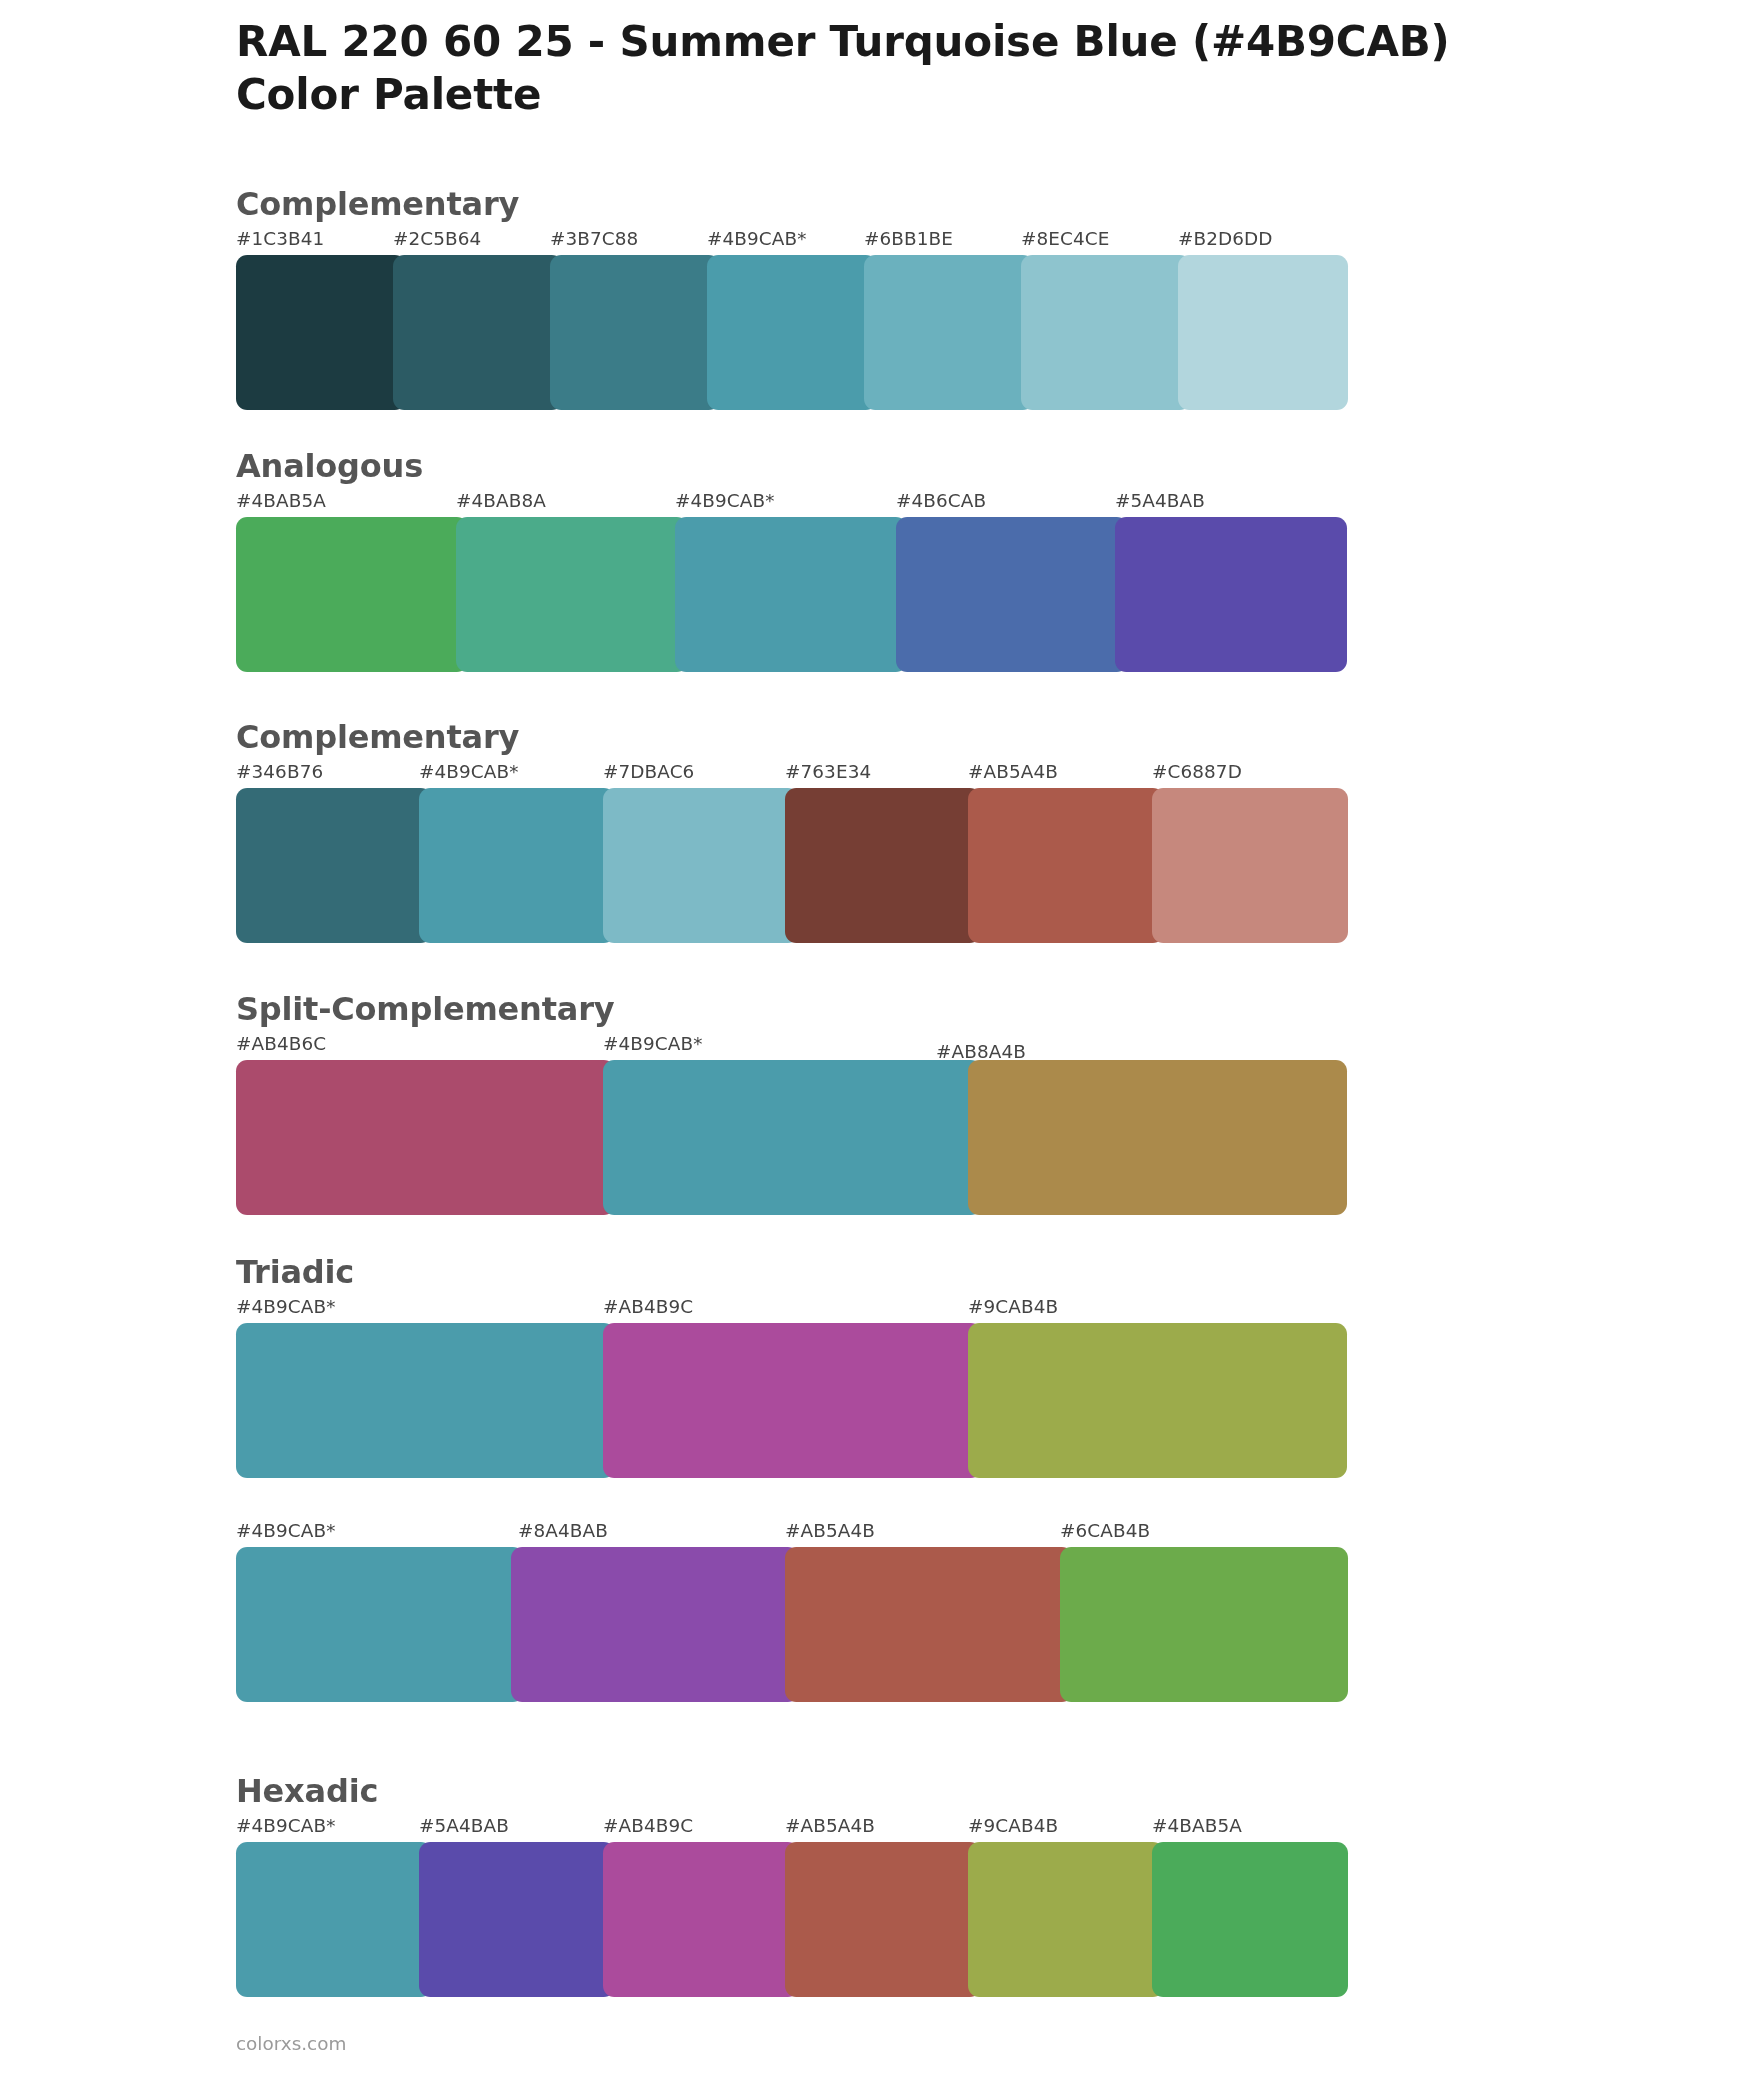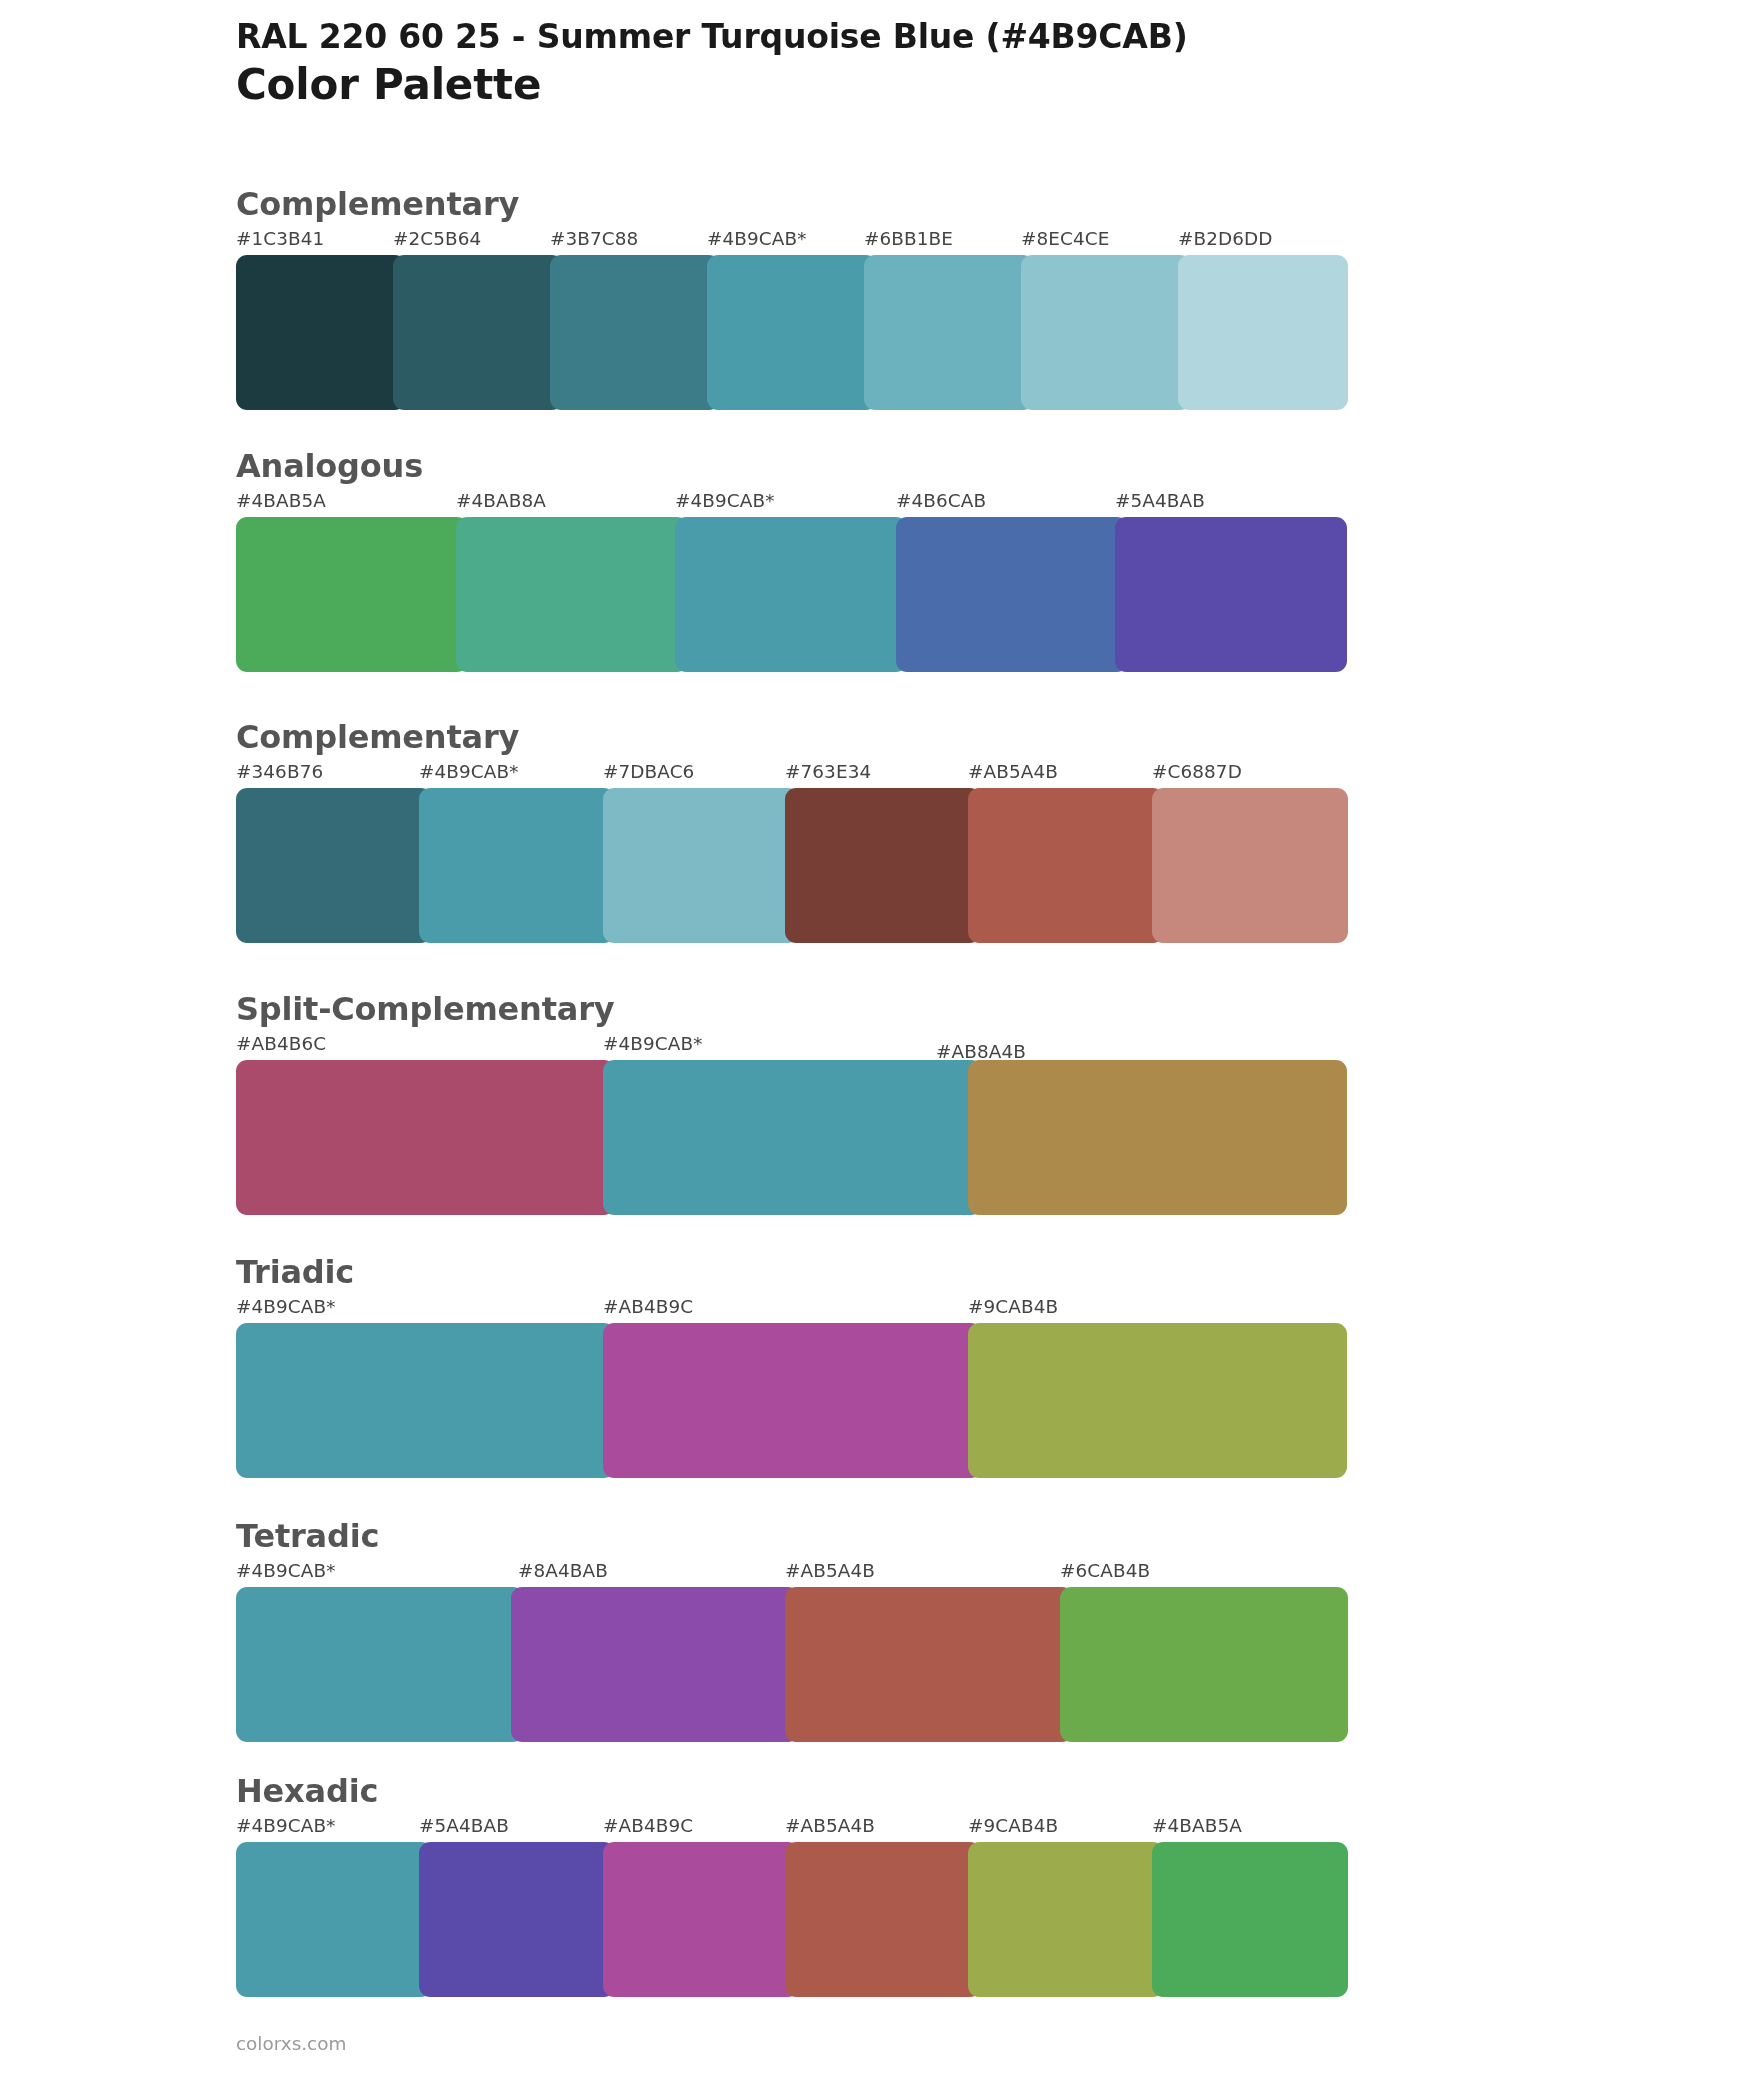--- a/index.html
+++ b/index.html
@@ -24,21 +24,21 @@
   }
 
   
   .header {
     position: absolute;
     left: 236px;
     top: 17.6px;
     width: 1438px;
   }
   .title-line1 {
-    font-size: 33px;
+    font-size: 42px;
     font-weight: 700;
     color: #1a1a1a;
     letter-spacing: -0.2px;
     line-height: 1.14;
     white-space: nowrap;
   }
   .title-line2 {
     font-size: 42px;
     font-weight: 700;
     color: #1a1a1a;
@@ -206,21 +206,20 @@
           <div class="swatch-label" style="left: 367px;">#AB4B9C</div>
           <div class="swatch-label" style="left: 732px;">#9CAB4B</div>
         </div>
         <div class="swatches">
           <div class="swatch" title="#4B9CAB*" style="left: 0px; width: 379px; background: rgb(75, 156, 171); z-index: 10;"></div>
           <div class="swatch" title="#AB4B9C" style="left: 367px; width: 379px; background: rgb(171, 75, 156); z-index: 11;"></div>
           <div class="swatch" title="#9CAB4B" style="left: 732px; width: 379px; background: rgb(156, 171, 75); z-index: 12;"></div>
         </div>
       </div>
       <div class="section h-tet" style="top: 1520px;">
-        <div class="section-title">Tetradic</div>
         <div class="labels">
           <div class="swatch-label" style="left: 0px;">#4B9CAB*</div>
           <div class="swatch-label" style="left: 282px;">#8A4BAB</div>
           <div class="swatch-label" style="left: 549px;">#AB5A4B</div>
           <div class="swatch-label" style="left: 824px;">#6CAB4B</div>
         </div>
         <div class="swatches">
           <div class="swatch" title="#4B9CAB*" style="left: 0px; width: 288px; background: rgb(75, 156, 171); z-index: 10;"></div>
           <div class="swatch" title="#8A4BAB" style="left: 275px; width: 288px; background: rgb(138, 75, 171); z-index: 11;"></div>
           <div class="swatch" title="#AB5A4B" style="left: 549px; width: 288px; background: rgb(171, 90, 75); z-index: 12;"></div>

